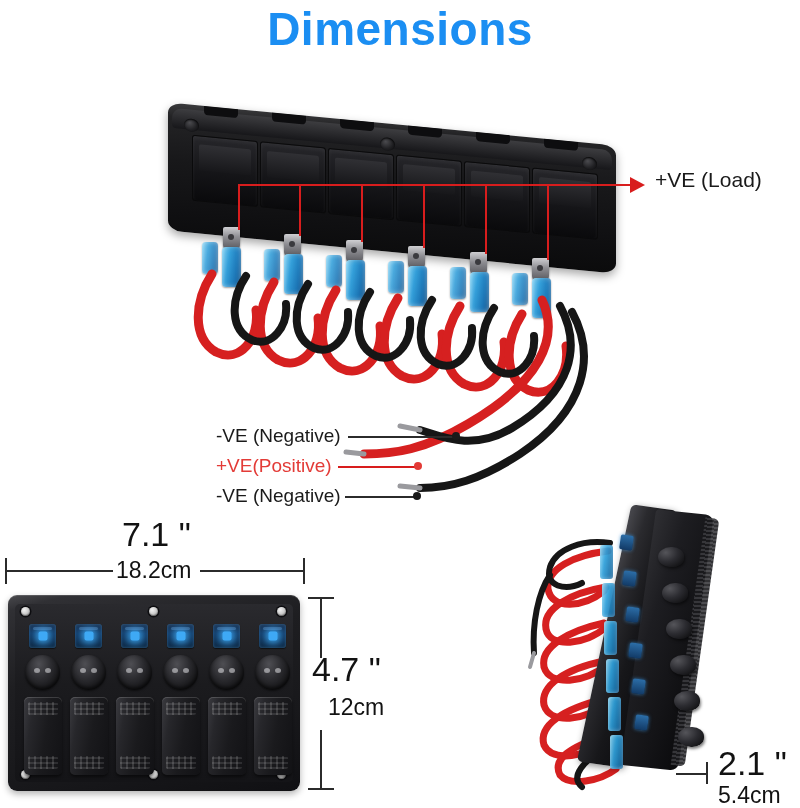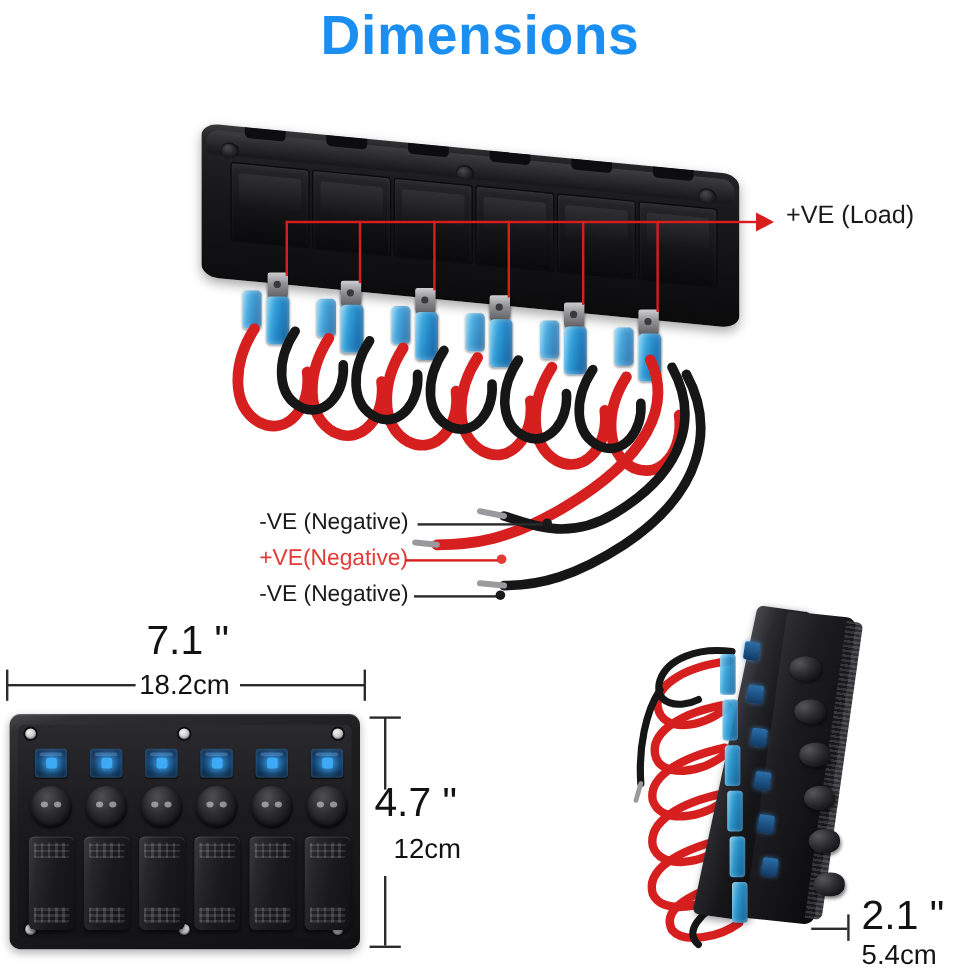--- a/index.html
+++ b/index.html
@@ -278,21 +278,21 @@
 <div class="abs redline v" style="left:485px;top:184px;height:70px;"></div>
 <div class="abs redline v" style="left:547px;top:184px;height:76px;"></div>
 <div class="abs" style="left:630px;top:177px;width:0;height:0;
      border-left:15px solid #d81d1d;border-top:8px solid transparent;border-bottom:8px solid transparent;"></div>
 <div class="abs lbl noselect" style="left:655px;top:168px;font-size:21px;">+VE  (Load)</div>
 
 <div class="abs lbl noselect" style="left:216px;top:425px;">-VE  (Negative)</div>
 <div class="abs hline" style="left:348px;top:436px;width:108px;"></div>
 <div class="abs" style="left:452px;top:432px;width:8px;height:8px;border-radius:50%;background:#1a1a1a;"></div>
 
-<div class="abs lbl red noselect" style="left:216px;top:455px;">+VE(Negative)</div>
+<div class="abs lbl red noselect" style="left:216px;top:455px;">+VE(Positive)</div>
 <div class="abs redline h" style="left:338px;top:466px;width:80px;"></div>
 <div class="abs" style="left:414px;top:462px;width:8px;height:8px;border-radius:50%;background:#e33b37;"></div>
 
 <div class="abs lbl noselect" style="left:216px;top:485px;">-VE  (Negative)</div>
 <div class="abs hline" style="left:345px;top:496px;width:72px;"></div>
 <div class="abs" style="left:413px;top:492px;width:8px;height:8px;border-radius:50%;background:#1a1a1a;"></div>
 
 <div class="abs dimtext dim-in noselect" style="left:122px;top:515px;">7.1 "</div>
 <div class="abs dimtext dim-cm noselect" style="left:116px;top:557px;">18.2cm</div>
 <div class="abs hline" style="left:5px;top:570px;width:108px;"></div>

